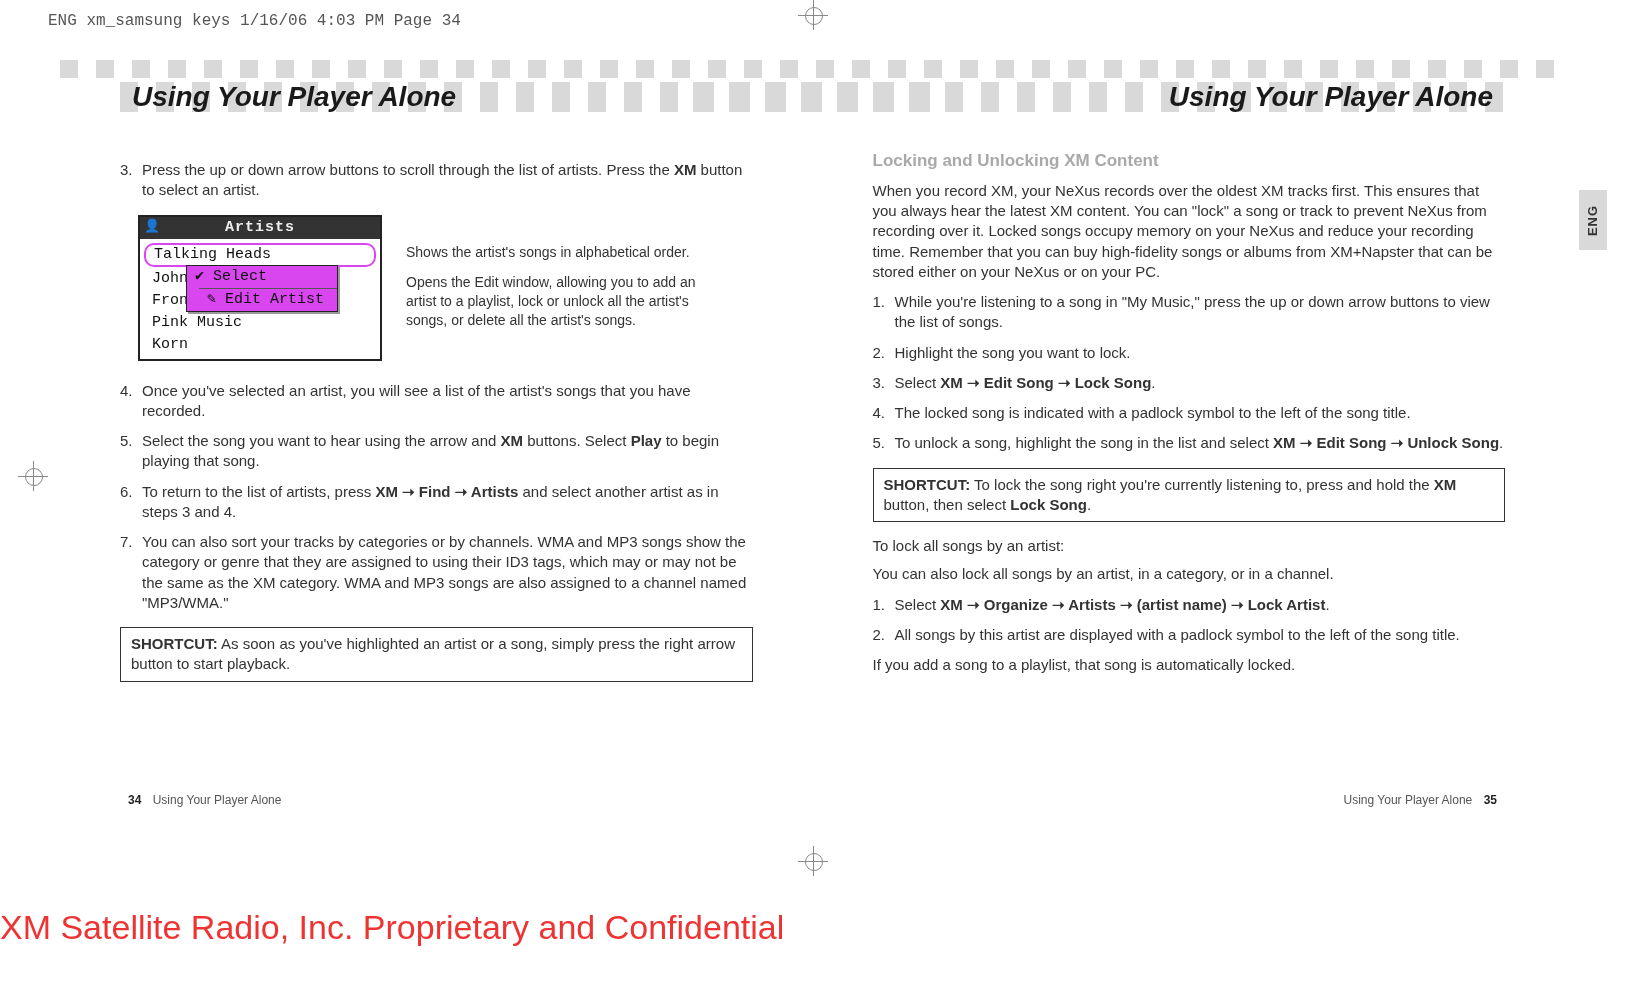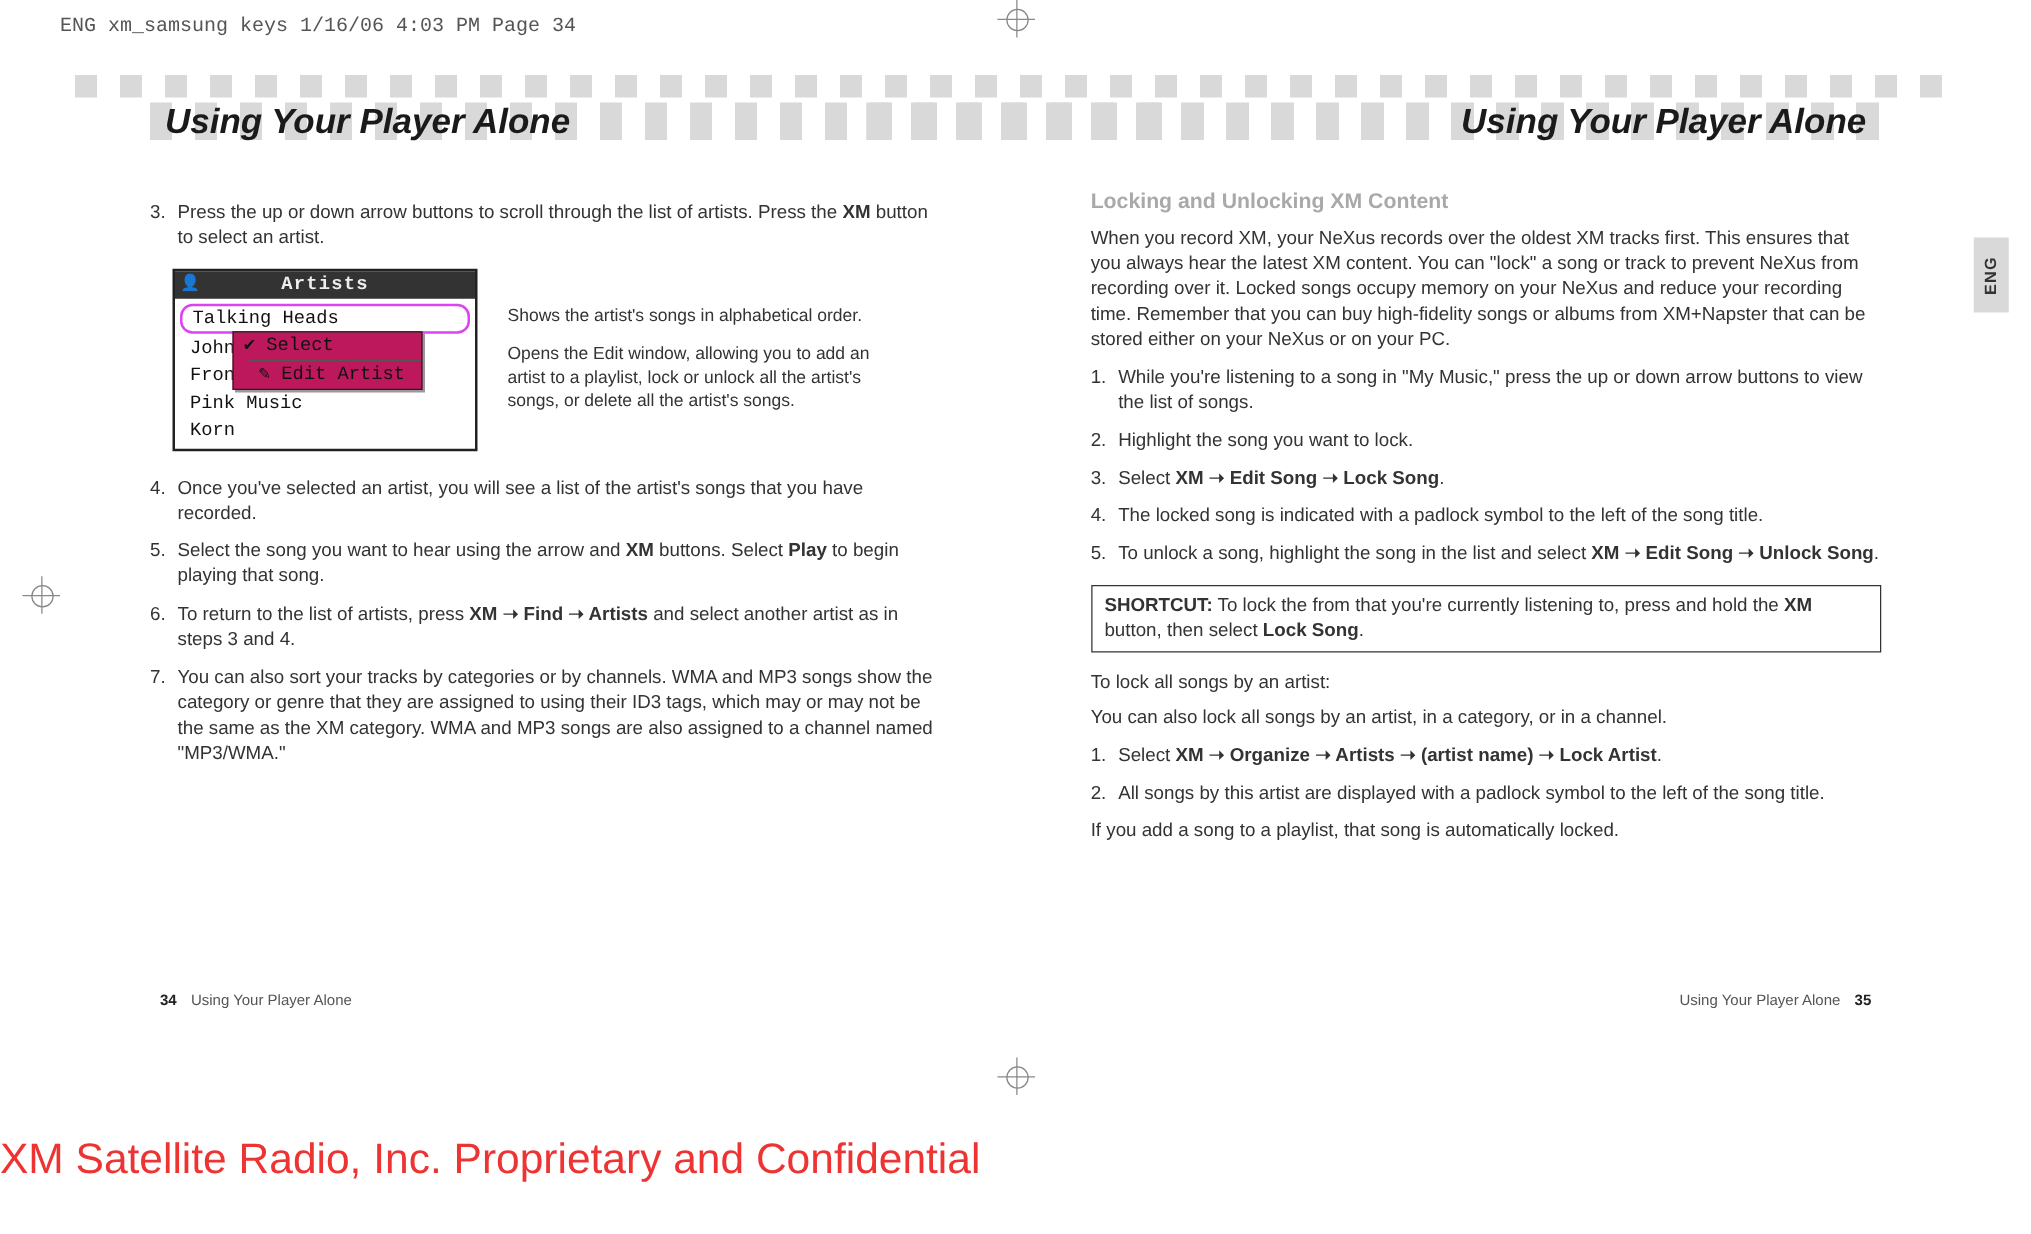--- a/index.html
+++ b/index.html
@@ -230,21 +230,21 @@
     padding: 1px 8px;
     margin: 2px 0;
     white-space: nowrap;
     overflow: hidden;
   }
   .lcd .row.plain { border: none; border-radius: 0; }
   .lcd .popup {
     position: absolute;
     left: 46px; top: 26px;
     width: 150px;
-    background: #be185d;
+    background: #d946ef;
     border: 1px solid #222;
     box-shadow: 2px 2px 0 #999;
   }
   .lcd .popup .prow {
     padding: 2px 8px;
     white-space: nowrap;
   }
   .lcd .popup .prow + .prow { border-top: 1px solid #555; margin-left: 12px; }
   .callouts {
     margin-left: 24px;
@@ -335,20 +335,23 @@
         <div class="num">6.</div>
         <div class="txt">
           <span>To return to the list of artists, press </span><span class="strong">XM ➝ Find ➝ Artists</span><span> and select another artist as in steps 3 and 4.</span>
         </div>
       </div>
       <div class="step">
         <div class="num">7.</div>
         <div class="txt">You can also sort your tracks by categories or by channels. WMA and MP3 songs show the category or genre that they are assigned to using their ID3 tags, which may or may not be the same as the XM category. WMA and MP3 songs are also assigned to a channel named "MP3/WMA."</div>
       </div>
 
+      <div class="shortcut-box">
+        <span class="strong">SHORTCUT:</span><span> As soon as you've highlighted an artist or a song, simply press the right arrow button to start playback.</span>
+      </div>
     </div>
 
     <div class="col">
       <div class="section-title">Locking and Unlocking XM Content</div>
       <p>When you record XM, your NeXus records over the oldest XM tracks first. This ensures that you always hear the latest XM content. You can "lock" a song or track to prevent NeXus from recording over it. Locked songs occupy memory on your NeXus and reduce your recording time. Remember that you can buy high-fidelity songs or albums from XM+Napster that can be stored either on your NeXus or on your PC.</p>
 
       <div class="step">
         <div class="num">1.</div>
         <div class="txt">While you're listening to a song in "My Music," press the up or down arrow buttons to view the list of songs.</div>
       </div>
@@ -367,21 +370,21 @@
         <div class="txt">The locked song is indicated with a padlock symbol to the left of the song title.</div>
       </div>
       <div class="step">
         <div class="num">5.</div>
         <div class="txt">
           <span>To unlock a song, highlight the song in the list and select </span><span class="strong">XM ➝ Edit Song ➝ Unlock Song</span><span>.</span>
         </div>
       </div>
 
       <div class="shortcut-box">
-        <span class="strong">SHORTCUT:</span><span> To lock the from that you're currently listening to, press and hold the </span><span class="strong">XM</span><span> button, then select </span><span class="strong">Lock Song</span><span>.</span>
+        <span class="strong">SHORTCUT:</span><span> To lock the song right you're currently listening to, press and hold the </span><span class="strong">XM</span><span> button, then select </span><span class="strong">Lock Song</span><span>.</span>
       </div>
 
       <p style="margin-top:0;">To lock all songs by an artist:</p>
       <p style="margin-bottom:0;">You can also lock all songs by an artist, in a category, or in a channel.</p>
 
       <div class="step">
         <div class="num">1.</div>
         <div class="txt">
           <span>Select </span><span class="strong">XM ➝ Organize ➝ Artists ➝ (artist name) ➝ Lock Artist</span><span>.</span>
         </div>

